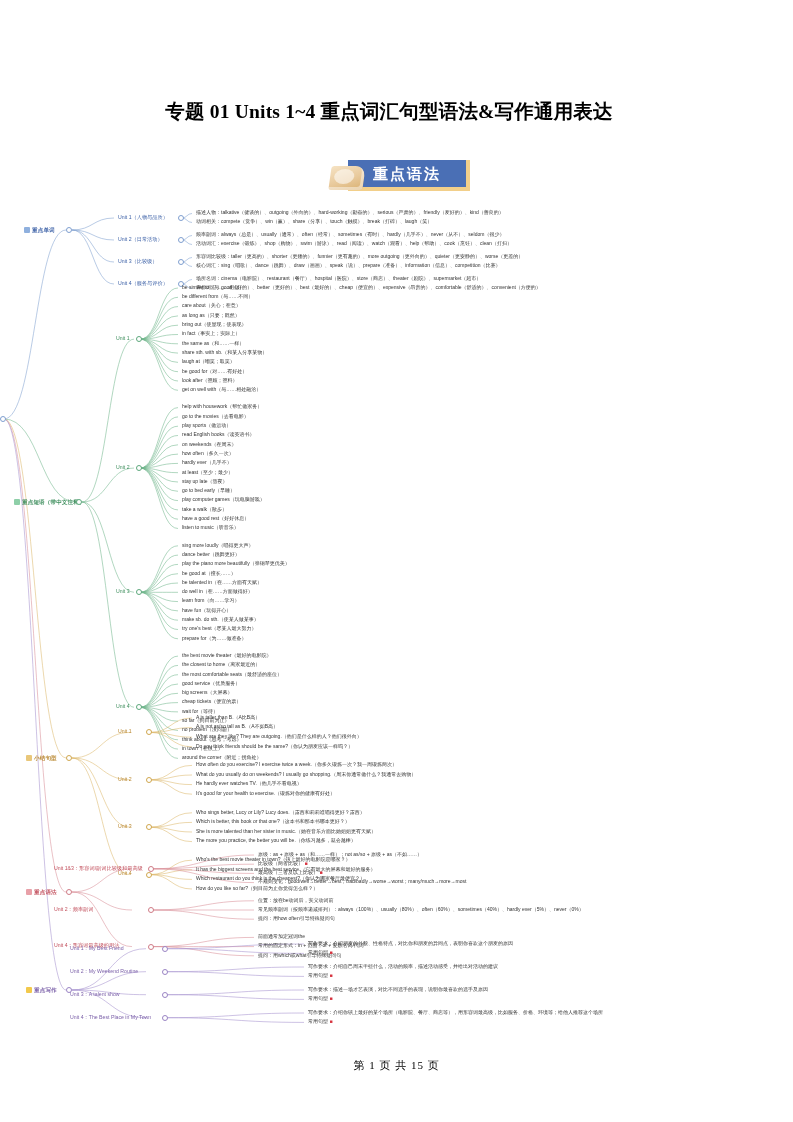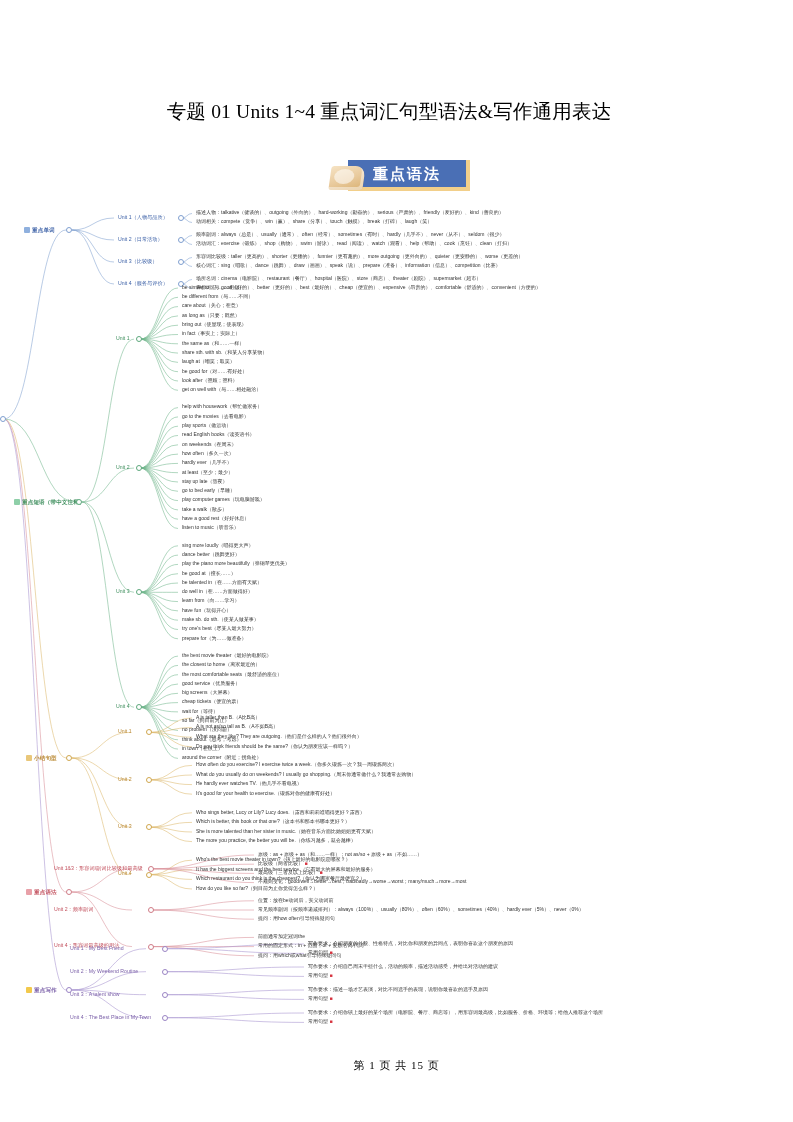--- a/index.html
+++ b/index.html
@@ -7,21 +7,21 @@
     width:793px;height:1122px;background:#ffffff;
     font-family:"Liberation Sans","DejaVu Sans",sans-serif;
     color:#1a1a1a;position:relative;overflow:hidden;
   }
   .page{position:relative;width:793px;height:1122px;}
 
   
   .doc-title{
     position:absolute;left:0;top:98px;width:778px;text-align:center;
     font-family:"Liberation Serif","DejaVu Serif",serif;
-    font-weight:normal;font-size:19.5px;letter-spacing:.2px;color:#000;
+    font-weight:bold;font-size:19.5px;letter-spacing:.2px;color:#000;
   }
 
   
   .banner{position:absolute;left:330px;top:160px;width:140px;height:30px;}
   .banner .plate{
     position:absolute;left:18px;top:0;width:118px;height:27px;
     background:#4a6fb5;border-right:4px solid #f2cf8a;border-bottom:4px solid #f2cf8a;
   }
   .banner .plate span{
     display:block;width:100%;text-align:center;line-height:27px;

